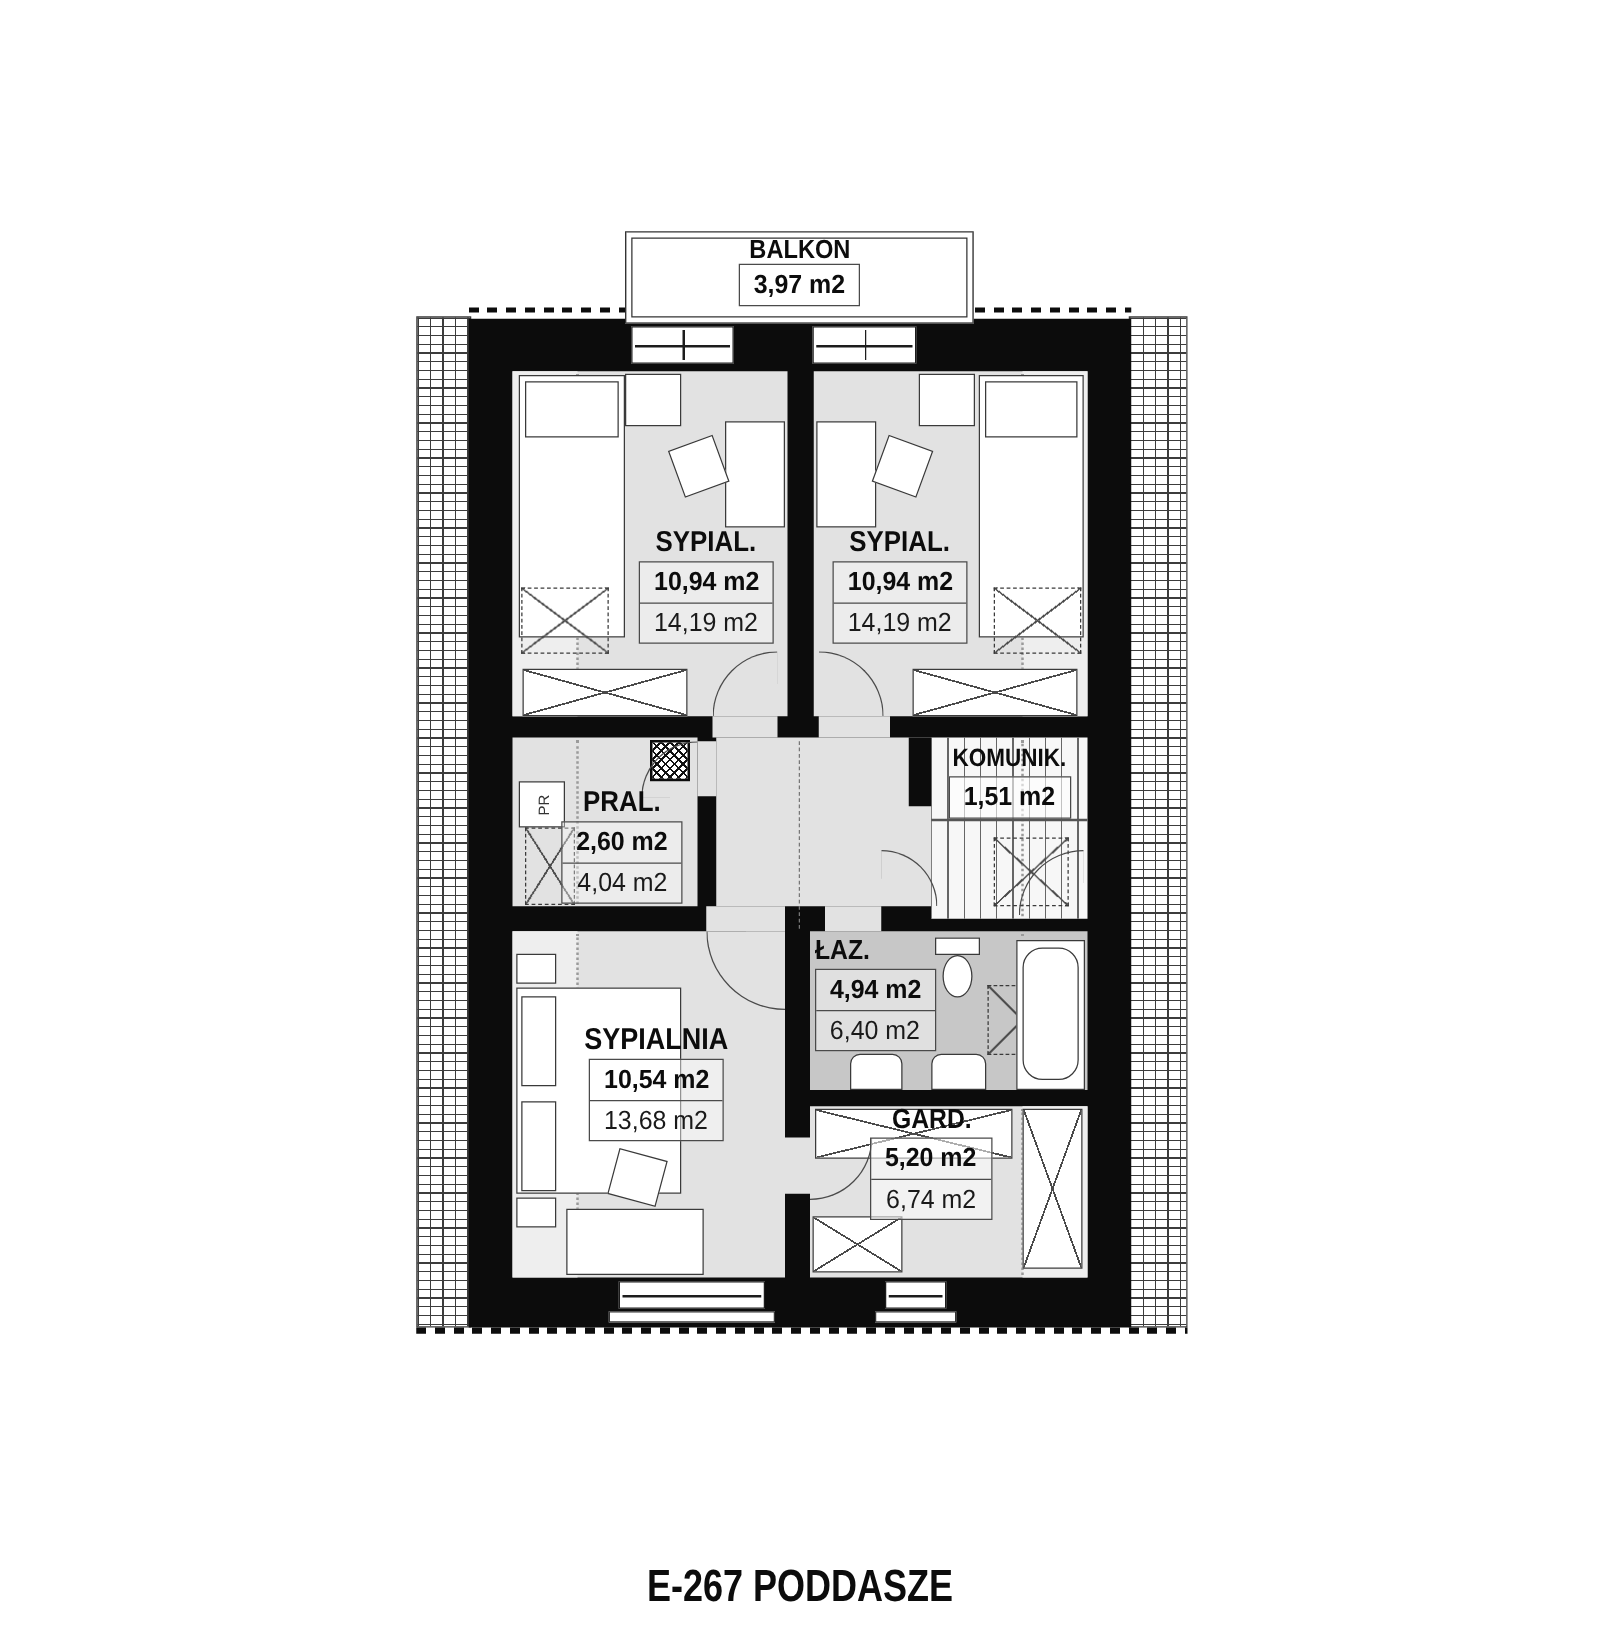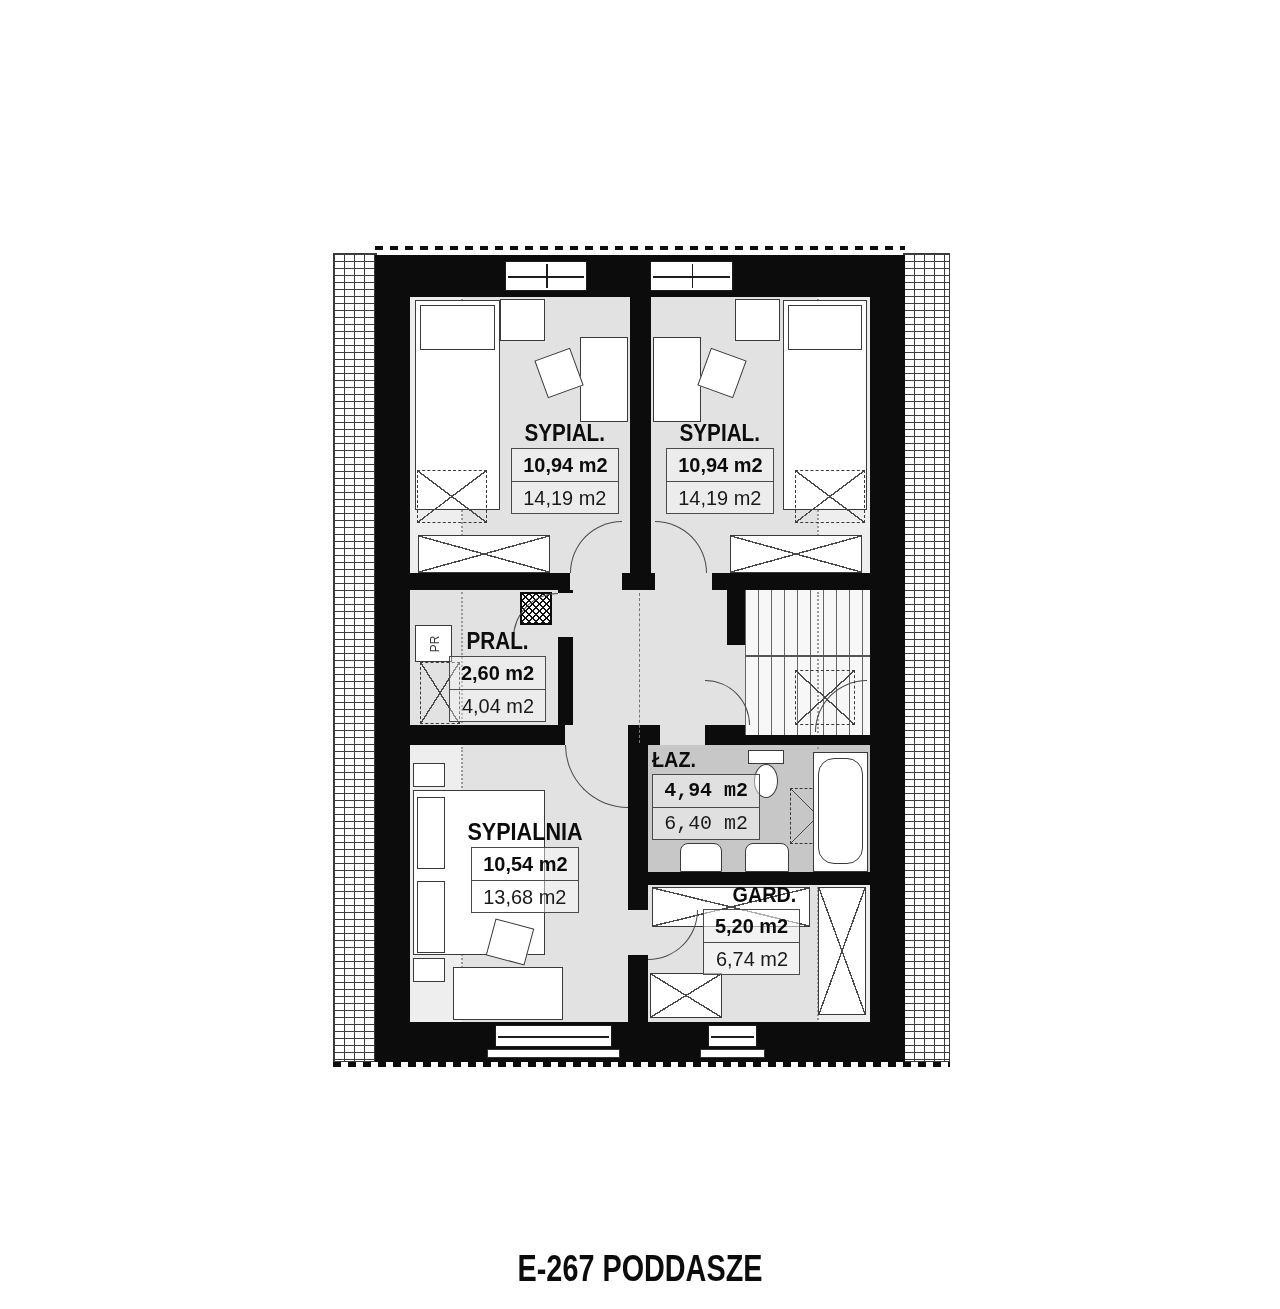--- a/index.html
+++ b/index.html
@@ -50,20 +50,28 @@
   .caption{position:absolute;left:0;width:1280px;text-align:center;font-weight:bold;font-size:36px;
            transform:scaleX(0.8);transform-origin:center;white-space:nowrap;}
   .wash-label{position:absolute;font-size:12px;color:#333;transform:rotate(-90deg);transform-origin:center;}
   .line{position:absolute;background:#555;}
 </style>
 </head>
 <body>
 
 <div class="sheet">
 
+  <div class="balcony" style="left:500px;top:185px;width:277px;height:72px;">
+    <div class="label" style="left:0;top:3px;width:277px;">
+      <span class="rname" style="font-size:21px;">BALKON</span><br>
+      <div class="abox" style="margin-top:0;">
+        <div class="row v1"><span>3,97 m2</span></div>
+      </div>
+    </div>
+  </div>
 
   <div class="brick" style="left:333px;top:253px;width:44px;height:809px;"></div>
   <div class="brick" style="left:903px;top:253px;width:47px;height:809px;"></div>
 
   <div class="dash-edge" style="left:375px;top:246px;width:530px;height:4px;"></div>
   <div class="dash-edge" style="left:333px;top:1062px;width:617px;height:5px;"></div>
 
   <div class="plan">
 
     <div class="room" style="left:35px;top:42px;width:220px;height:276px;"></div>
@@ -175,47 +183,53 @@
     </div>
 
     <div class="label" style="left:265px;top:166px;width:160px;">
       <span class="rname">SYPIAL.</span><br>
       <div class="abox">
         <div class="row v1"><span>10,94 m2</span></div>
         <div class="row v2"><span>14,19 m2</span></div>
       </div>
     </div>
 
+    <div class="label" style="left:372px;top:342px;width:122px;">
+      <span class="rname" style="font-size:20px;">KOMUNIK.</span><br>
+      <div class="abox" style="background:rgba(255,255,255,0.6);">
+        <div class="row v1"><span>1,51 m2</span></div>
+      </div>
+    </div>
 
     <div class="label" style="left:55px;top:374px;width:135px;">
       <span class="rname">PRAL.</span><br>
       <div class="abox">
         <div class="row v1"><span>2,60 m2</span></div>
         <div class="row v2"><span>4,04 m2</span></div>
       </div>
     </div>
 
 
     <div class="label" style="left:277px;top:493px;width:100px;text-align:left;">
       <span class="rname" style="font-size:22px;transform-origin:left;">ŁAZ.</span><br>
-      <div class="abox" style="background:rgba(255,255,255,0.45);font-family:Liberation Mono, monospace;">
+      <div class="abox" style="background:rgba(255,255,255,0.45);">
         <div class="row v1"><span>4,94 m2</span></div>
         <div class="row v2"><span>6,40 m2</span></div>
       </div>
     </div>
 
     <div class="label" style="left:70px;top:564px;width:160px;">
       <span class="rname" style="font-size:24px;">SYPIALNIA</span><br>
       <div class="abox" style="background:rgba(255,255,255,0.45);">
         <div class="row v1"><span>10,54 m2</span></div>
         <div class="row v2"><span>13,68 m2</span></div>
       </div>
     </div>
 
-    <div class="label" style="left:315px;top:628px;width:110px;text-align:right;">
+    <div class="label" style="left:315px;top:628px;width:110px;">
       <span class="rname" style="font-size:22px;">GARD.</span><br>
       <div class="abox" style="background:rgba(255,255,255,0.55);">
         <div class="row v1"><span>5,20 m2</span></div>
         <div class="row v2"><span>6,74 m2</span></div>
       </div>
     </div>
 
   </div>
 
   <div class="caption" style="top:1248px;">E-267 PODDASZE</div>

